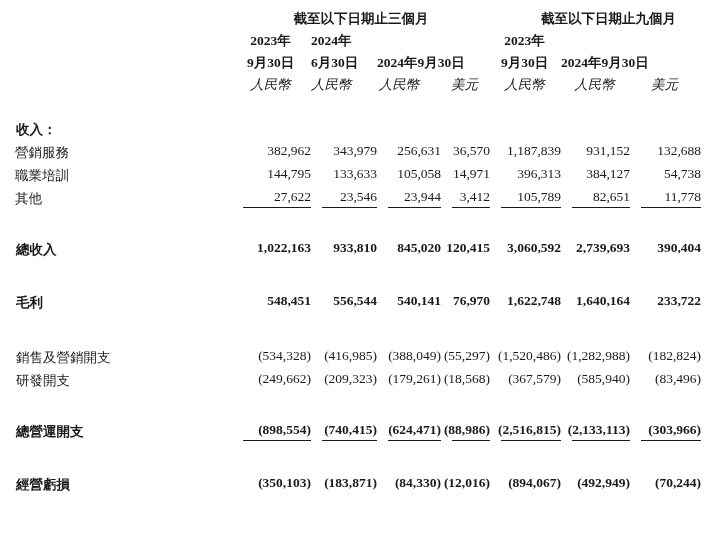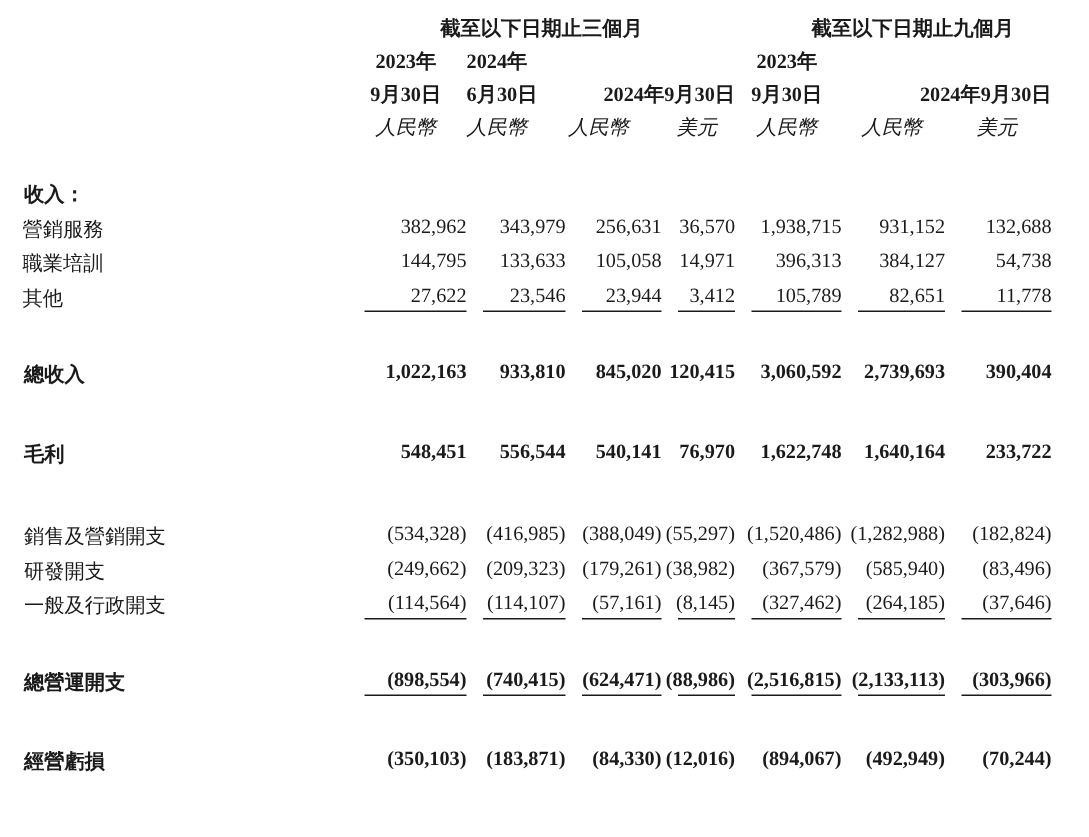--- a/index.html
+++ b/index.html
@@ -13,21 +13,21 @@
   col.c1{width:79px;} col.c2{width:66px;} col.c3{width:64px;} col.c4{width:49px;}
   col.c5{width:71px;} col.c6{width:69px;} col.c7{width:71px;}
   td,th{font-size:13.5px;font-weight:normal;padding:0;vertical-align:bottom;
         white-space:nowrap;overflow:visible;}
   thead tr{height:22px;}
   th.group{font-weight:bold;}
   th.group.nine{padding-left:26px;}
   th.year,th.date,th.cur{text-align:center;padding-right:2px;}
   th.year,th.date{font-weight:bold;}
   th.cur{font-style:italic;}
-  th.span2{text-align:right;padding-right:0;}
+  th.span2{text-align:left;padding-right:0;}
   th.shift{padding-right:32px;}
   th.shift-sm{padding-right:20px;}
   tbody tr{height:23px;}
   td.label{text-align:left;padding-left:16px;}
   td.label.indent{padding-left:15px;}
   td.num{text-align:right;position:relative;padding-bottom:3px;}
   tr.bold td{font-weight:bold;margin-top:16px;}
   tr.uline td.num::after{
     content:"";position:absolute;left:11px;right:0;bottom:0;
     border-bottom:1.5px solid #1a1a1a;
@@ -97,21 +97,21 @@
           <td class="num"></td>
           <td class="num"></td>
           <td class="num"></td>
         </tr>
         <tr class="">
           <td class="label indent">營銷服務</td>
           <td class="num">382,962</td>
           <td class="num">343,979</td>
           <td class="num">256,631</td>
           <td class="num">36,570</td>
-          <td class="num">1,938,715</td>
+          <td class="num">1,187,839</td>
           <td class="num">931,152</td>
           <td class="num">132,688</td>
         </tr>
         <tr class="">
           <td class="label indent">職業培訓</td>
           <td class="num">144,795</td>
           <td class="num">133,633</td>
           <td class="num">105,058</td>
           <td class="num">14,971</td>
           <td class="num">396,313</td>
@@ -165,34 +165,24 @@
           <td class="num">(55,297)</td>
           <td class="num">(1,520,486)</td>
           <td class="num">(1,282,988)</td>
           <td class="num">(182,824)</td>
         </tr>
         <tr class="">
           <td class="label">研發開支</td>
           <td class="num">(249,662)</td>
           <td class="num">(209,323)</td>
           <td class="num">(179,261)</td>
-          <td class="num">(38,982)</td>
+          <td class="num">(18,568)</td>
           <td class="num">(367,579)</td>
           <td class="num">(585,940)</td>
           <td class="num">(83,496)</td>
-        </tr>
-        <tr class="uline">
-          <td class="label">一般及行政開支</td>
-          <td class="num">(114,564)</td>
-          <td class="num">(114,107)</td>
-          <td class="num">(57,161)</td>
-          <td class="num">(8,145)</td>
-          <td class="num">(327,462)</td>
-          <td class="num">(264,185)</td>
-          <td class="num">(37,646)</td>
         </tr>
         <tr class="spacer">
           <td colspan="8" style="height: 28px;"></td>
         </tr>
         <tr class="bold uline">
           <td class="label">總營運開支</td>
           <td class="num">(898,554)</td>
           <td class="num">(740,415)</td>
           <td class="num">(624,471)</td>
           <td class="num">(88,986)</td>

